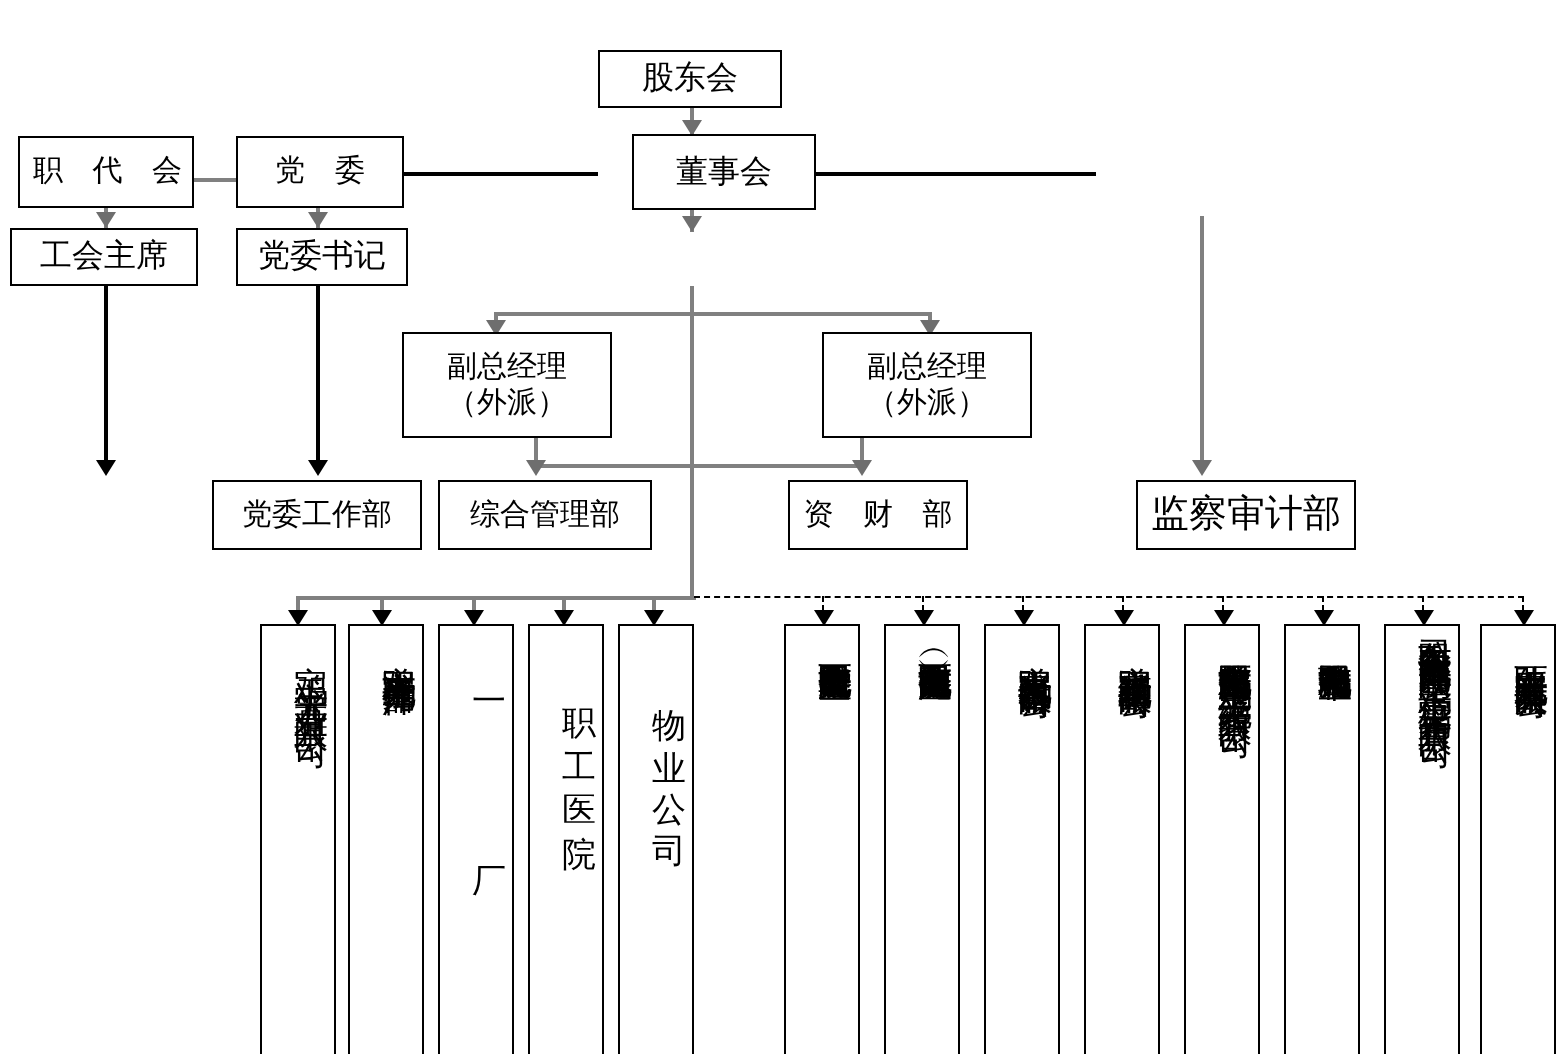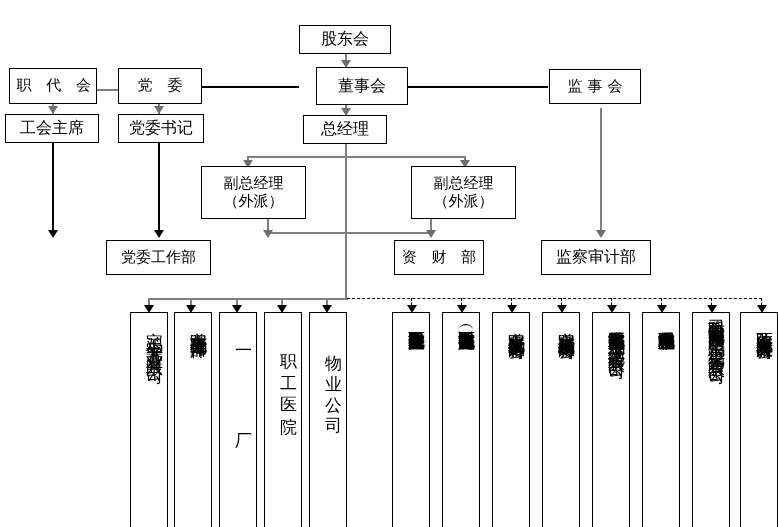--- a/index.html
+++ b/index.html
@@ -132,27 +132,21 @@
   <div class="dashv" style="left:761px;top:278px;height:12px;"></div>
 
   <div class="box" style="left:299px;top:5px;width:92px;height:29px;font-size:16px;">
     <span class="t">股东会</span>
   </div>
 
   <div class="box" style="left:316px;top:47px;width:92px;height:38px;font-size:16px;">
     <span class="t">董事会</span>
   </div>
 
-  <div class="box" style="left:303px;top:95px;width:84px;height:29px;font-size:16px;">
-    <span class="t">总经理</span>
-  </div>
-
-  <div class="box sp" style="left:549px;top:49px;width:92px;height:35px;font-size:15px;">
-    <span class="t">监事会</span>
-  </div>
+
 
   <div class="box sp" style="left:9px;top:48px;width:88px;height:36px;font-size:15px;justify-content:flex-end;">
     <span class="t">职 代 会</span>
   </div>
 
   <div class="box" style="left:118px;top:48px;width:84px;height:36px;font-size:15px;">
     <span class="t">党　委</span>
   </div>
 
   <div class="box" style="left:118px;top:94px;width:86px;height:29px;font-size:16px;">
@@ -171,26 +165,29 @@
   <div class="box two" style="left:411px;top:146px;width:105px;height:53px;font-size:15px;">
     <span class="t">副总经理</span>
     <span class="t">（外派）</span>
   </div>
 
 
   <div class="box" style="left:106px;top:220px;width:105px;height:35px;font-size:15px;">
     <span class="t">党委工作部</span>
   </div>
 
+  <div class="box" style="left:219px;top:220px;width:107px;height:35px;font-size:15px;">
+    <span class="t">综合管理部</span>
+  </div>
 
   <div class="box sp" style="left:394px;top:220px;width:90px;height:35px;font-size:15px;">
     <span class="t">资 财 部</span>
   </div>
 
-  <div class="box" style="left:541px;top:220px;width:110px;height:35px;font-size:16px;align-items:center;">
+  <div class="box" style="left:568px;top:220px;width:110px;height:35px;font-size:19px;align-items:center;">
     <span class="t">监察审计部</span>
   </div>
 
   <div class="ln grey" style="left:148px;top:278px;width:2px;height:12px;"></div>
   <div class="arw" style="left:144px;top:285px;"></div>
   <div class="ln grey" style="left:190px;top:278px;width:2px;height:12px;"></div>
   <div class="arw" style="left:186px;top:285px;"></div>
   <div class="ln grey" style="left:236px;top:278px;width:2px;height:12px;"></div>
   <div class="arw" style="left:232px;top:285px;"></div>
   <div class="ln grey" style="left:281px;top:278px;width:2px;height:12px;"></div>

